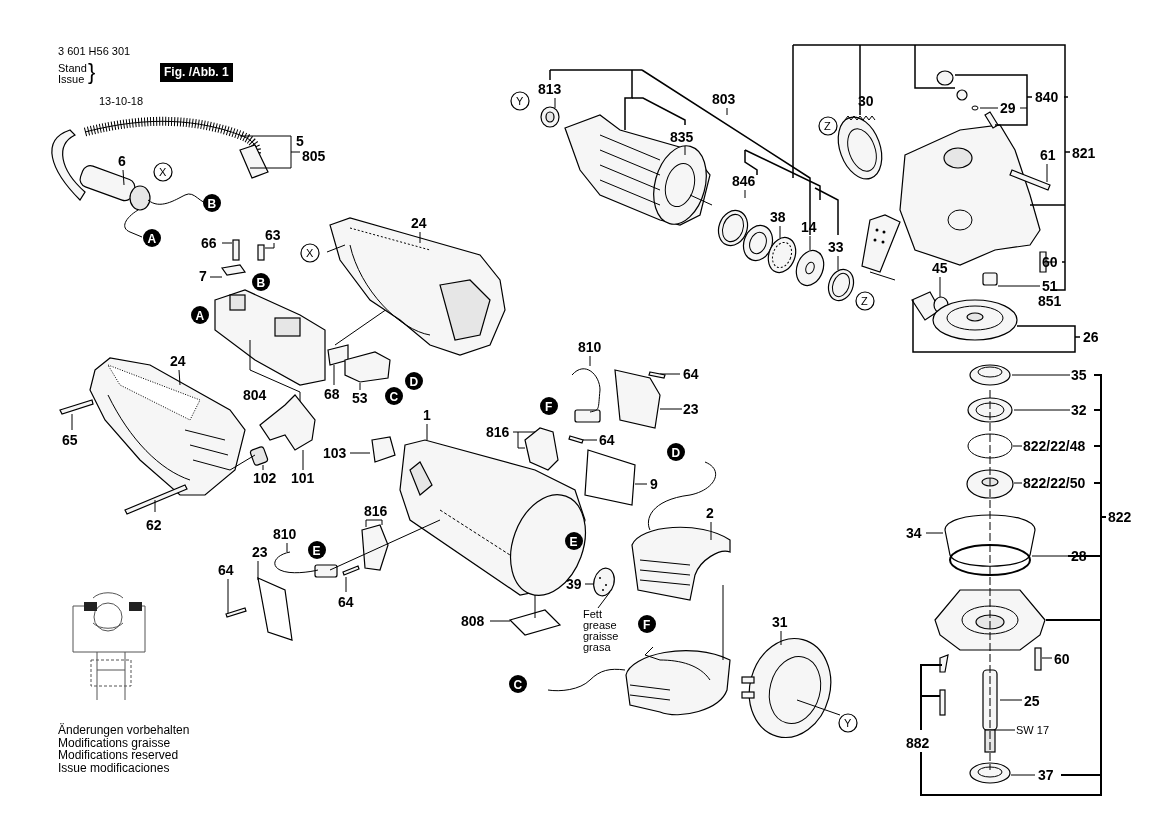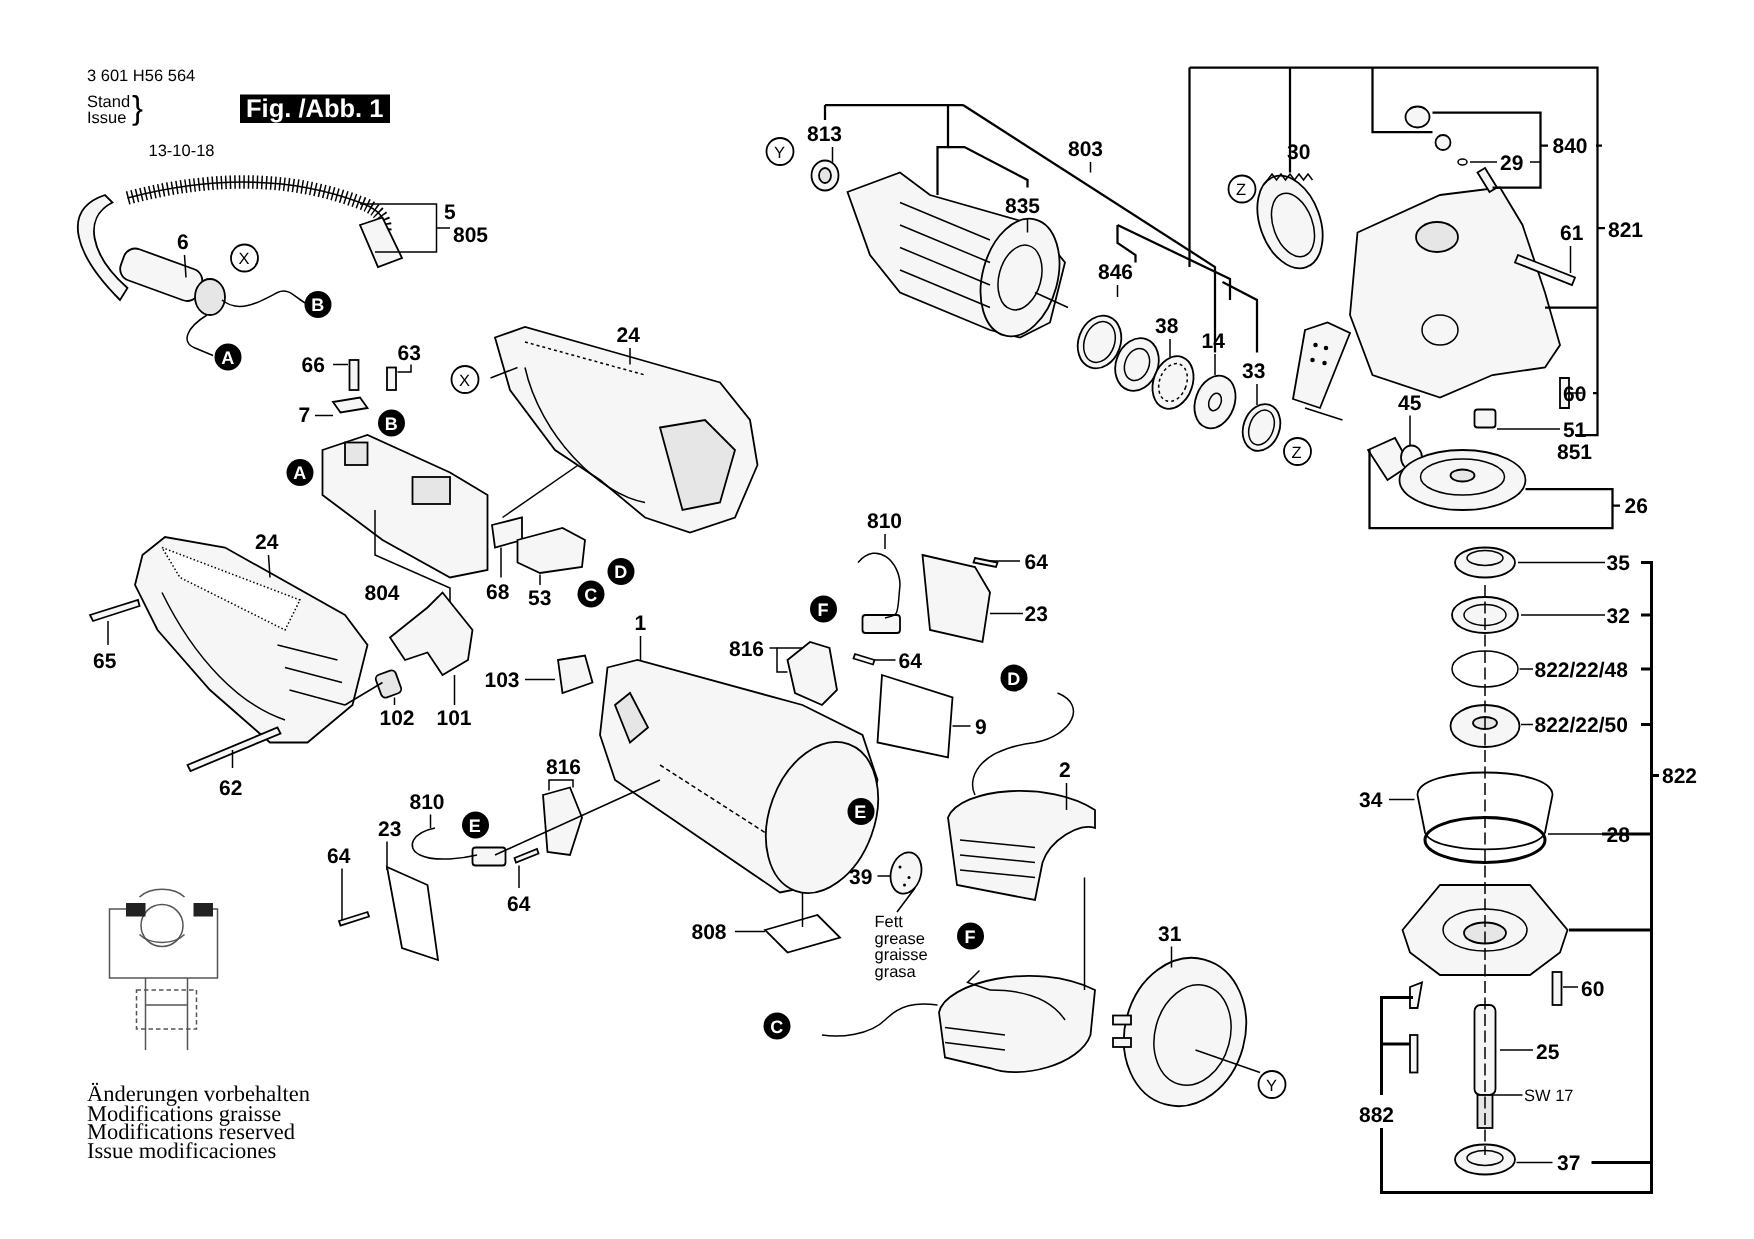--- a/index.html
+++ b/index.html
@@ -1,36 +1,36 @@
 <!DOCTYPE html>
 <html><head>
 <meta charset="utf-8">
 <style>
   html,body{margin:0;padding:0;background:#fff;}
   body{width:1169px;height:826px;position:relative;overflow:hidden;font-family:"Liberation Sans",sans-serif;color:#000;}
   .hdr{position:absolute;font-size:11px;line-height:12px;}
-  .fig{position:absolute;left:160px;top:63px;background:#000;color:#fff;font-weight:bold;font-size:17px;padding:1px 4px;line-height:17px;}
-  .footer{position:absolute;left:58px;top:724px;font-size:15px;line-height:12.5px;font-family:Liberation Serif, serif;}
+  .fig{position:absolute;left:160px;top:63px;background:#000;color:#fff;font-weight:bold;font-size:12px;padding:1px 4px;line-height:17px;}
+  .footer{position:absolute;left:58px;top:724px;font-size:12px;line-height:12.5px;}
   svg#diagram{position:absolute;left:0;top:0;}
   .lbl{font-family:"Liberation Sans",sans-serif;font-weight:bold;font-size:14px;fill:#000;}
   .lbls{font-family:"Liberation Sans",sans-serif;font-size:11px;fill:#000;}
   .ln{stroke:#000;stroke-width:1;fill:none;}
   .frame{stroke:#000;stroke-width:2;fill:none;}
   .part{stroke:#000;stroke-width:1.2;fill:#f6f6f6;}
   .partd{stroke:#000;stroke-width:1.2;fill:#e6e6e6;}
   .dot{fill:#000;}
   .conn-b circle{fill:#000;}
   .conn-b text{fill:#fff;font-weight:bold;font-size:12px;font-family:"Liberation Sans",sans-serif;}
   .conn-w circle{fill:#fff;stroke:#000;stroke-width:1.2;}
   .conn-w text{fill:#000;font-size:11px;font-family:"Liberation Sans",sans-serif;}
 </style>
 </head>
 <body>
 
-<div class="hdr" style="left:58px;top:45px;">3 601 H56 564</div>
+<div class="hdr" style="left:58px;top:45px;">3 601 H56 301</div>
 <div class="hdr" style="left:58px;top:62px;">Stand</div>
 <div class="hdr" style="left:58px;top:73px;text-align:center;">Issue</div>
 <div class="hdr" style="left:88px;top:60px;font-size:22px;line-height:24px;">}</div>
 <div class="hdr" style="left:99px;top:67px;margin-top:28px;">13-10-18</div>
 <div class="fig">Fig. /Abb. 1</div>
 
 <div class="footer">
   <div>Änderungen vorbehalten</div>
   <div>Modifications graisse</div>
   <div>Modifications reserved</div>

